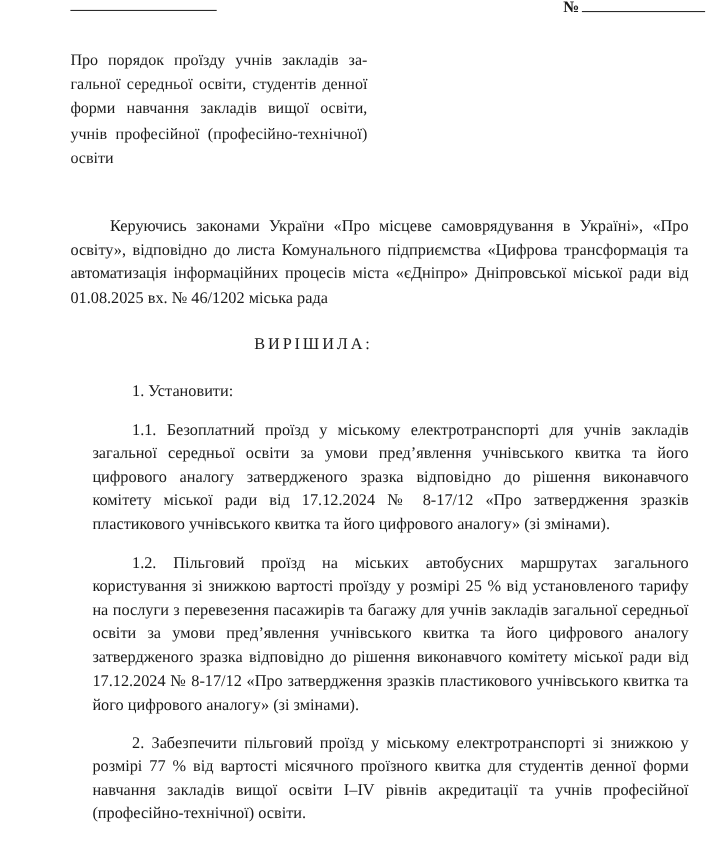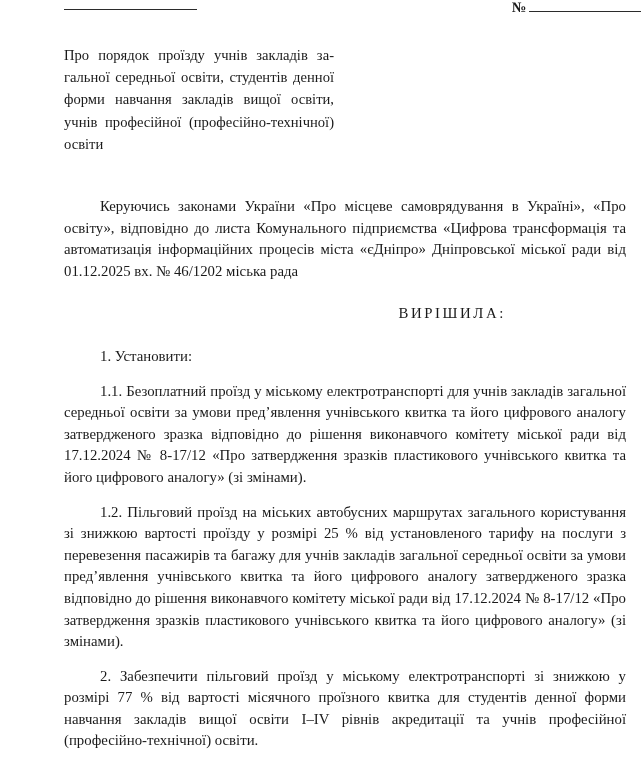--- a/index.html
+++ b/index.html
@@ -81,26 +81,27 @@
   .para {
     margin: 0 0 14px 0;
     font-size: 14.8px;
     line-height: 21.6px;
     text-align: justify;
     text-justify: inter-word;
     text-indent: 36px;
   }
   .para.tight {
     margin-bottom: 13px;
+    margin-left: 20px;
   }
   .resolve-line {
     margin: 0 0 14px 0;
     font-size: 14.8px;
     line-height: 21.6px;
-    text-align: right;
+    text-align: center;
     letter-spacing: 2.6px;
     text-indent: 0;
     padding-right: 120px;
   }
   .spacer-sm { height: 7px; }
 </style>
 </head>
 <body>
 
 <div class="doc-header">
@@ -110,21 +111,21 @@
     <span class="rule-right"></span>
   </div>
 </div>
 
 <div class="title-block">
   <p>Про порядок проїзду учнів закладів за­гальної середньої освіти, студентів ден­ної форми навчання закладів вищої ос­віти, учнів професійної (професійно-тех­нічної) освіти</p>
 </div>
 
 <div class="body-wrap">
 
-  <p class="para">Керуючись законами України «Про місцеве самоврядування в Україні», «Про освіту», відповідно до листа Комунального підприємства «Цифрова трансформація та автоматизація інформаційних процесів міста «єДніпро» Дніпровської міської ради від 01.12.2025 вх. № 46/1202 міська рада</p>
+  <p class="para">Керуючись законами України «Про місцеве самоврядування в Україні», «Про освіту», відповідно до листа Комунального підприємства «Цифрова трансформація та автоматизація інформаційних процесів міста «єДніпро» Дніпровської міської ради від 01.08.2025 вх. № 46/1202 міська рада</p>
 
   <div class="spacer-sm"></div>
 
   <p class="resolve-line">ВИРІШИЛА:</p>
 
   <div class="spacer-sm"></div>
 
   <p class="para tight">1. Установити:</p>
 
   <p class="para tight">1.1. Безоплатний проїзд у міському електротранспорті для учнів закладів загальної середньої освіти за умови пред’явлення учнівського квитка та його цифрового аналогу затвердженого зразка відповідно до рішення виконавчого комітету міської ради від 17.12.2024 № 8-17/12 «Про затвердження зразків пластикового учнівського квитка та його цифрового аналогу» (зі змінами).</p>

